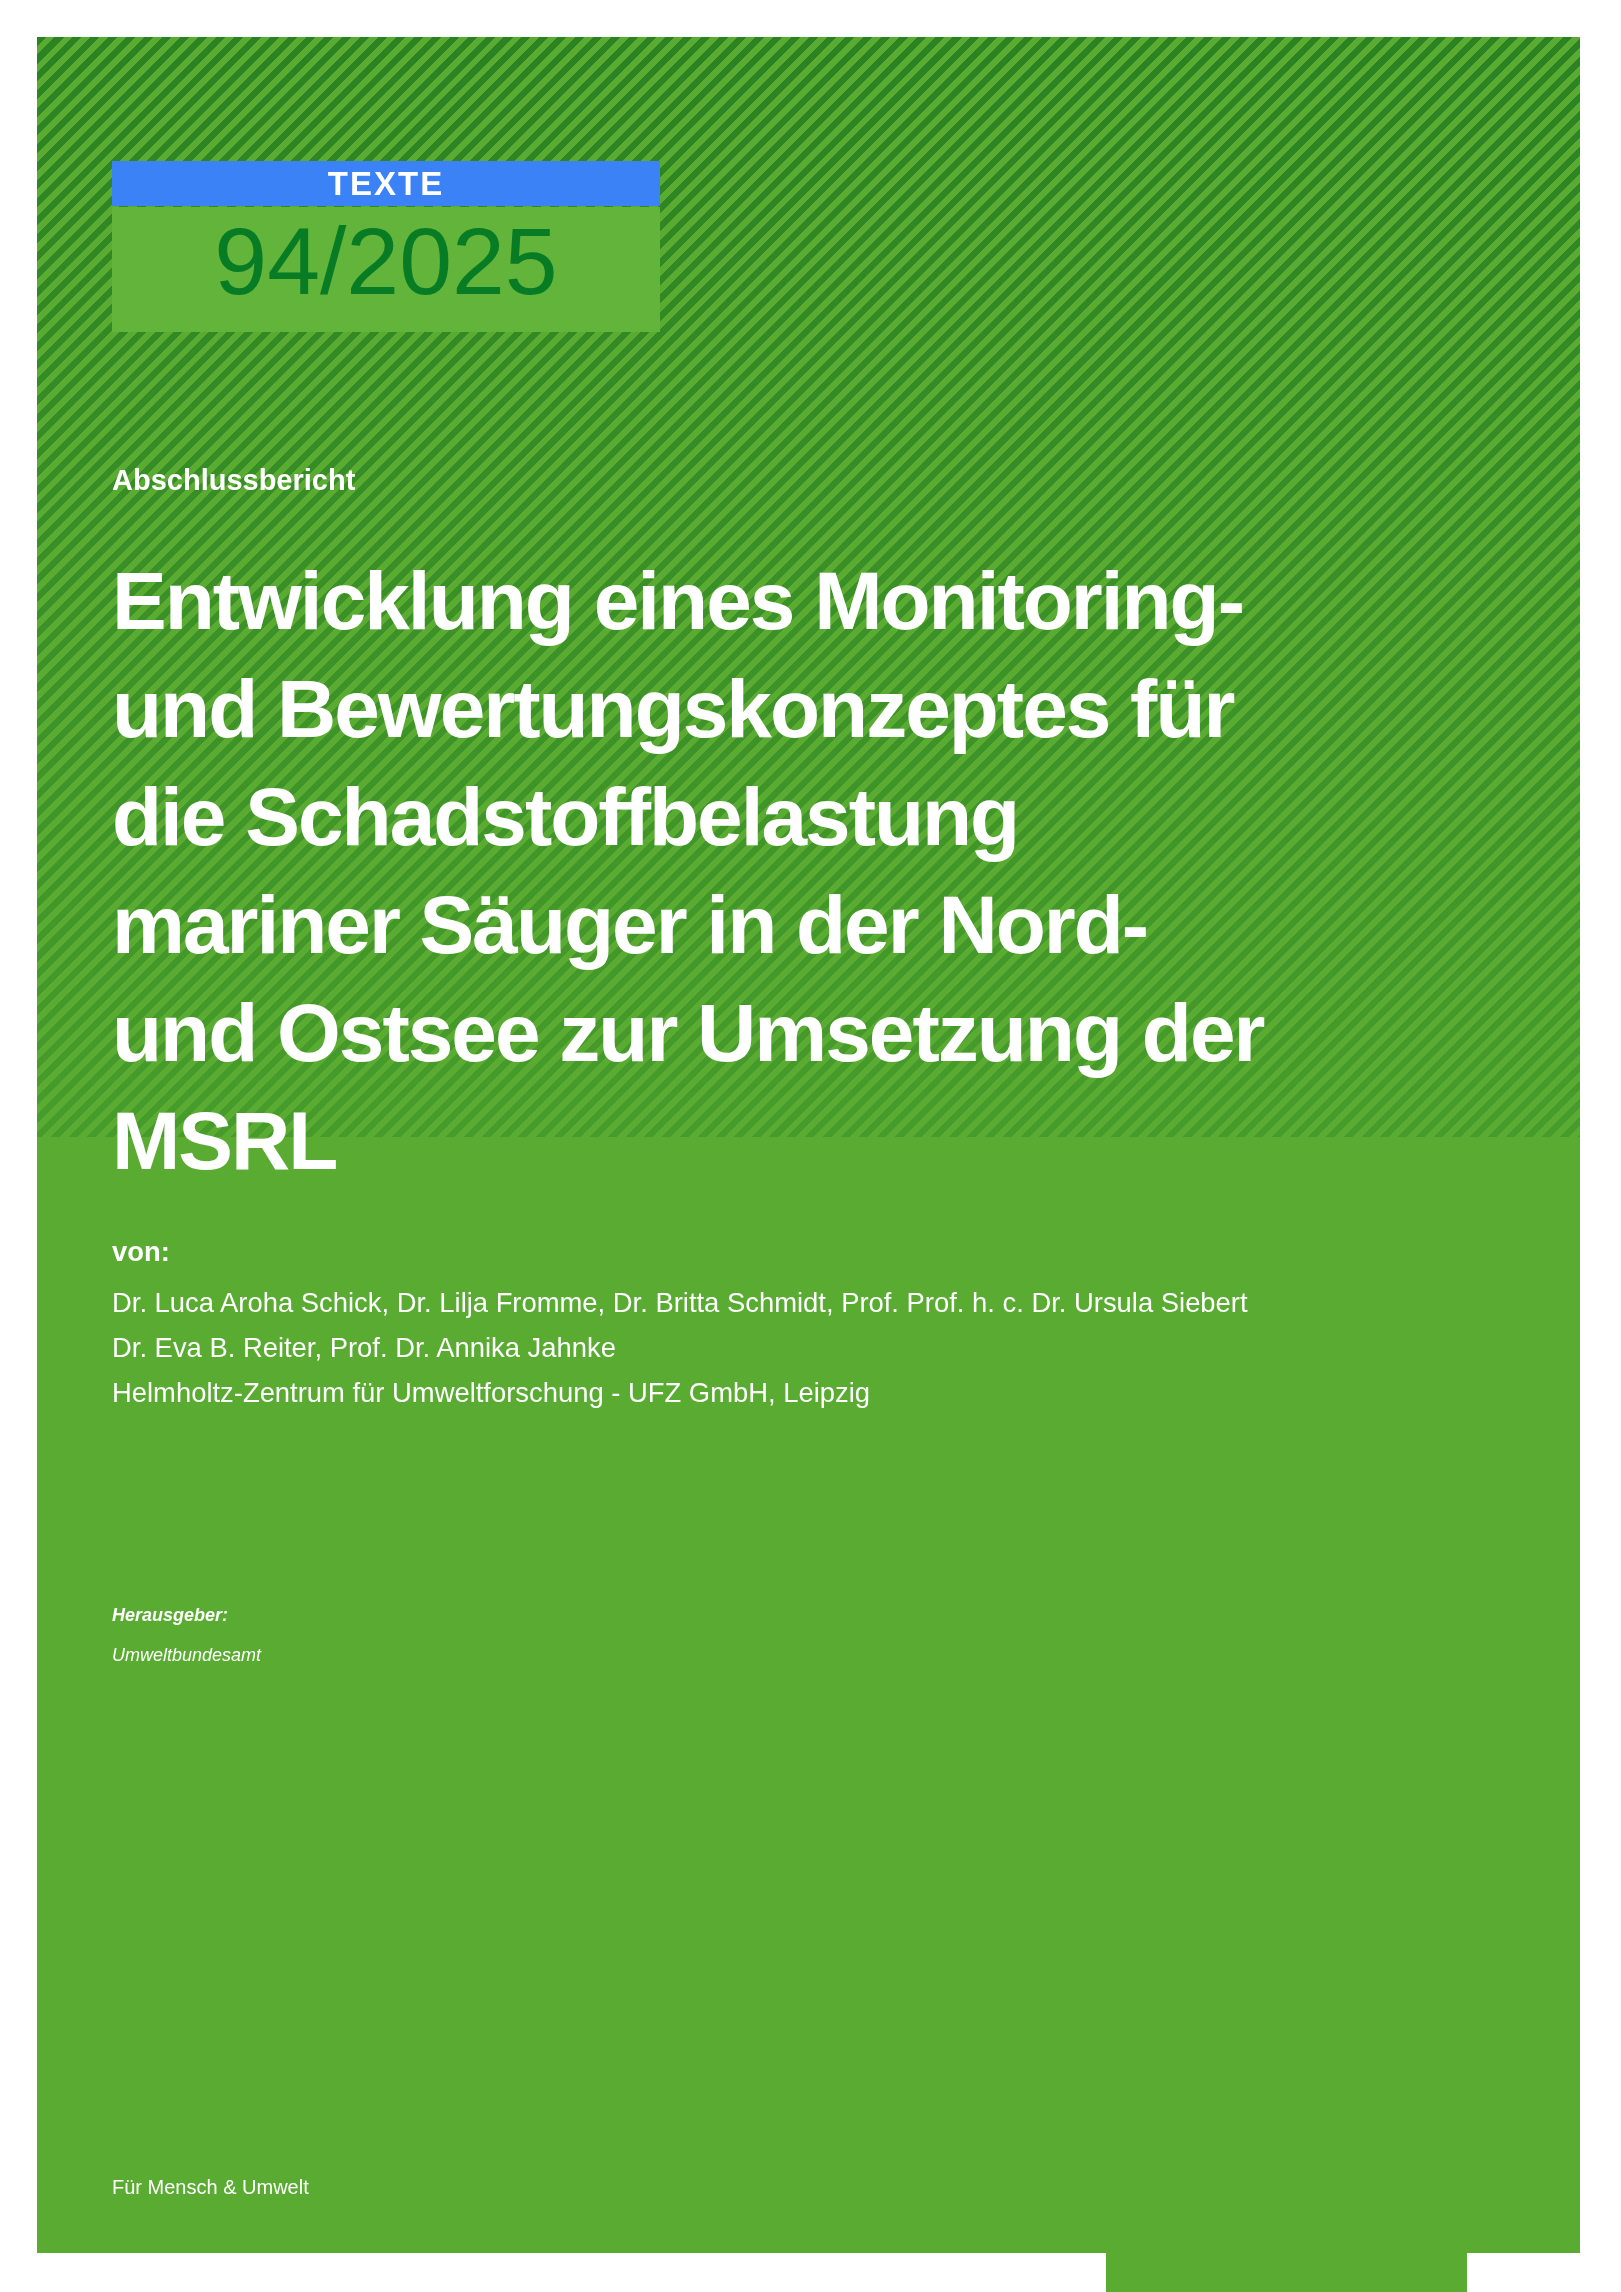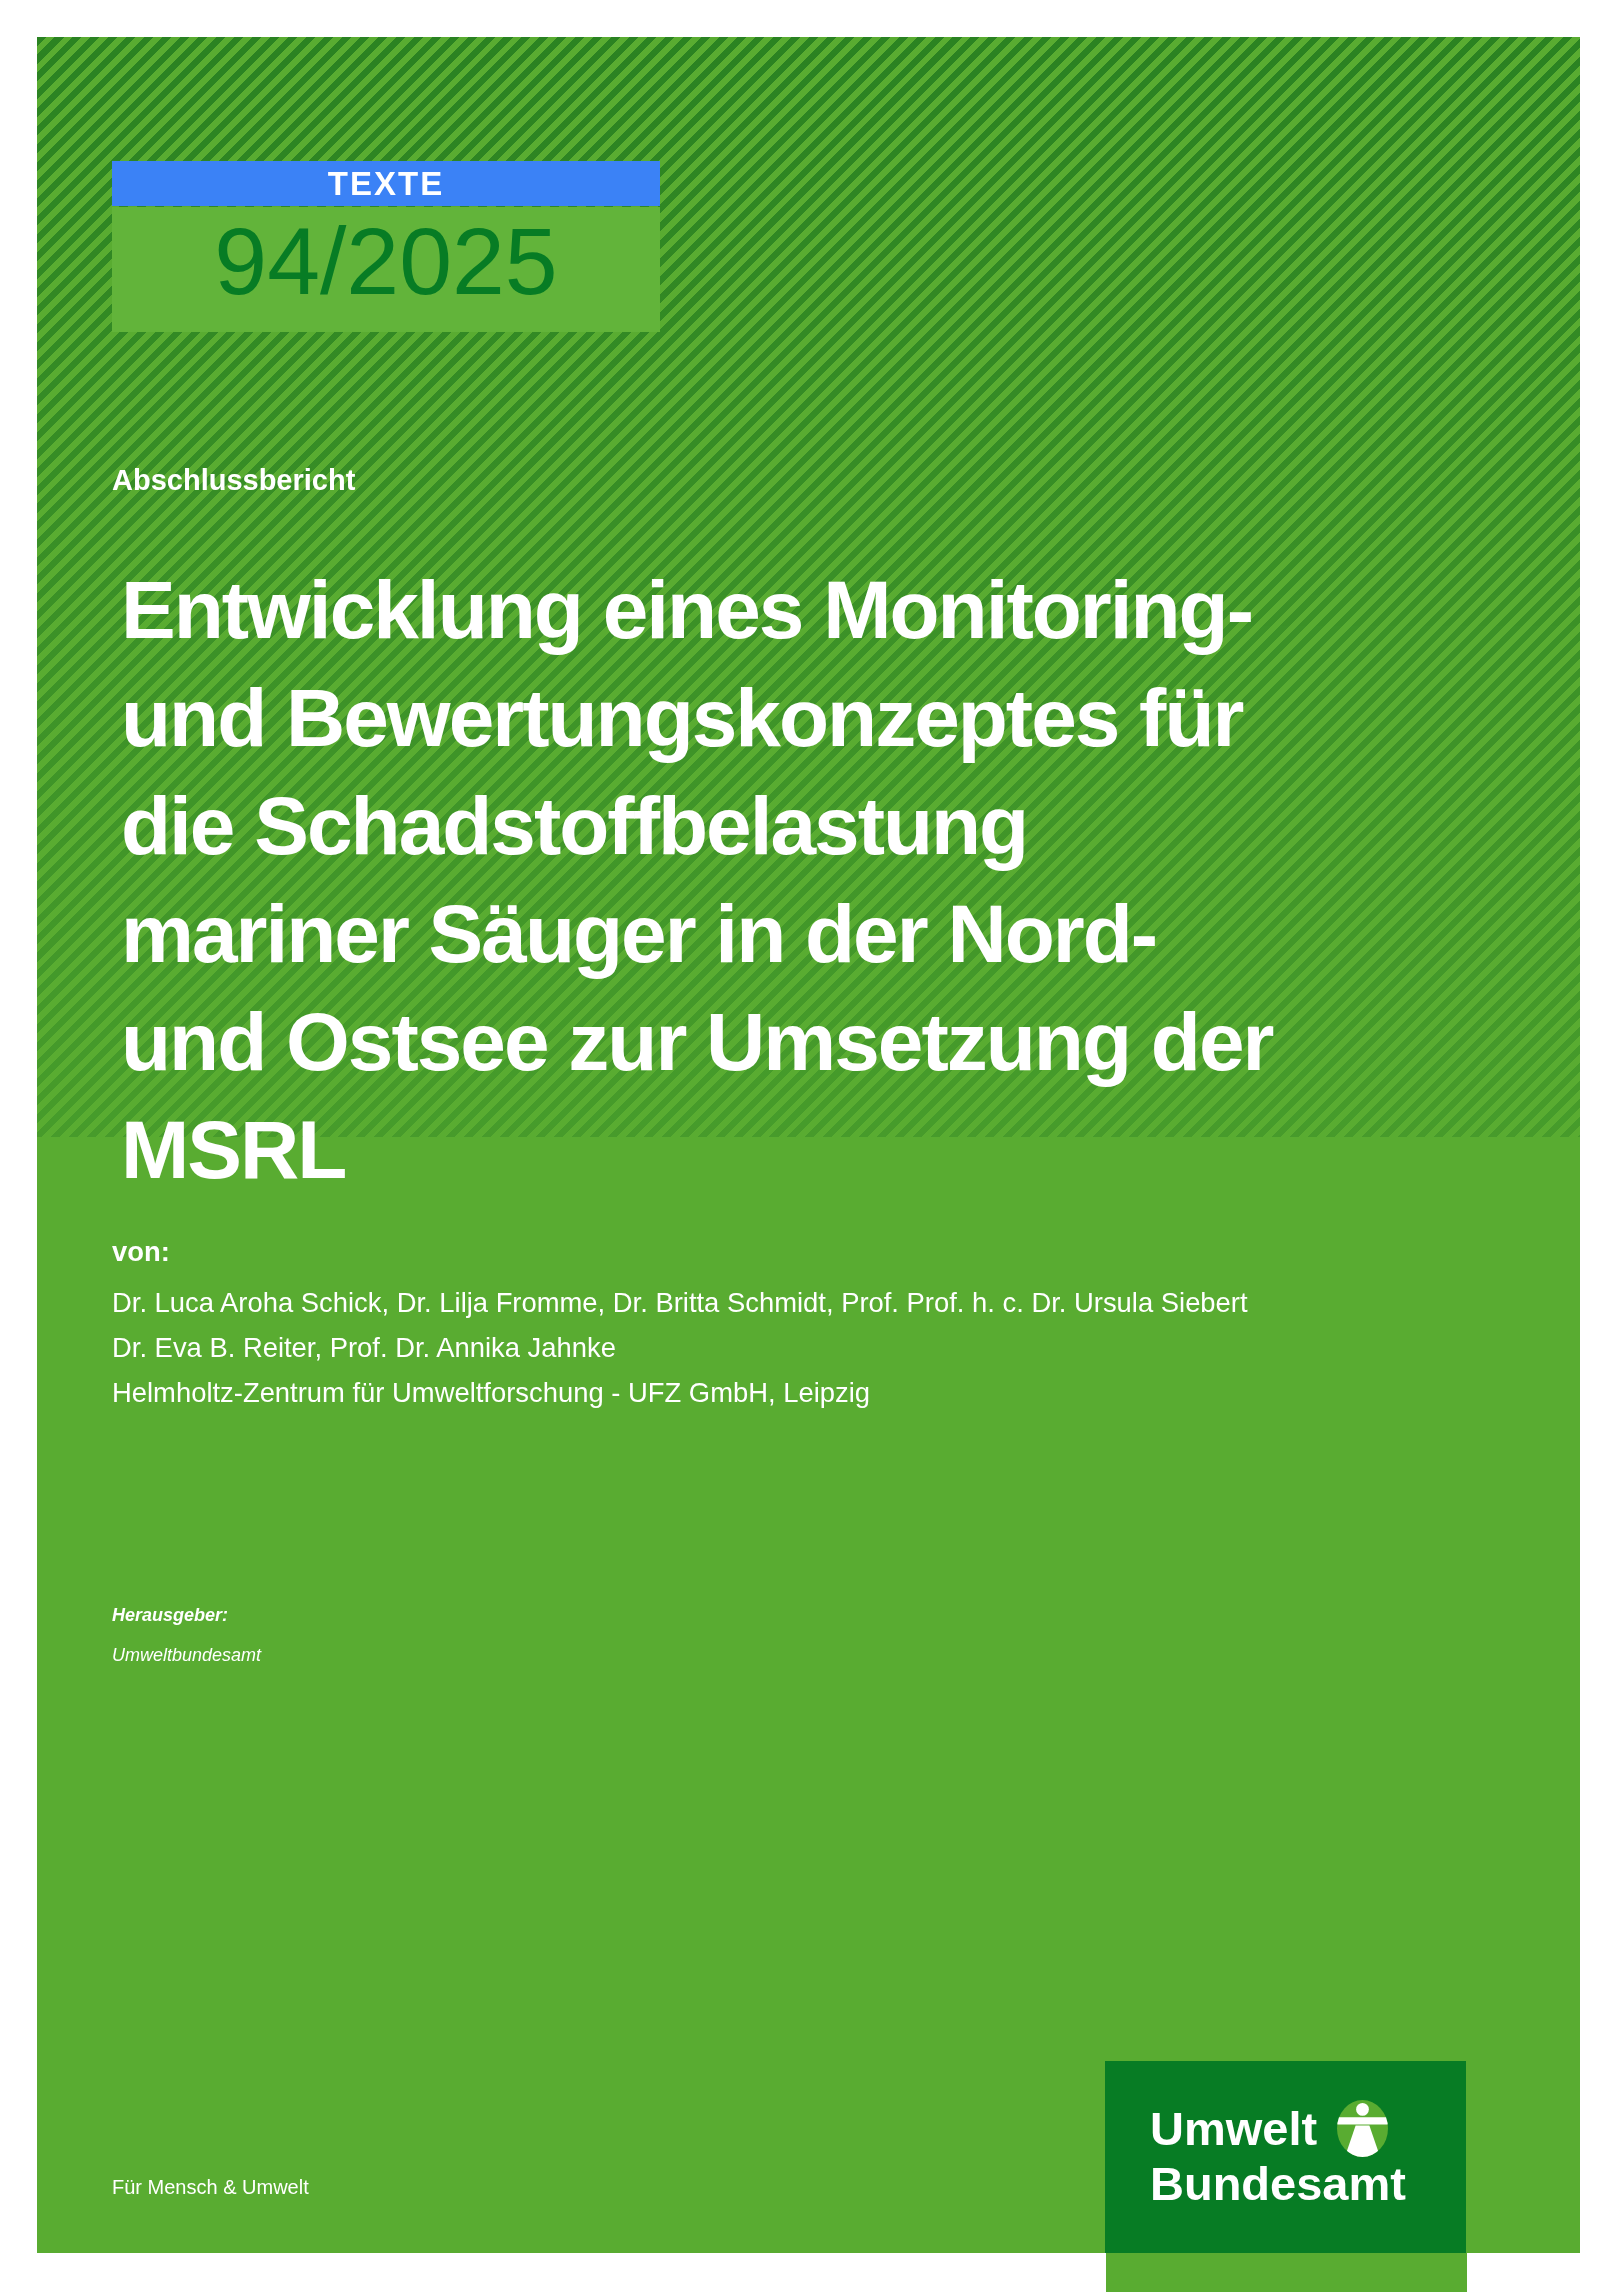--- a/index.html
+++ b/index.html
@@ -18,21 +18,21 @@
 
   .texte-banner{left:75px;top:124px;width:548px;height:45px;background:#3b82f6;
     display:flex;align-items:center;justify-content:center;
     color:#ffffff;font-weight:bold;font-size:33px;letter-spacing:2px;}
   .issue-band{left:75px;top:170px;width:548px;height:125px;background:#62b43a;
     display:flex;align-items:flex-start;justify-content:center;
     color:#077c24;font-size:95px;font-weight:400;}
 
   .report-type{left:75px;top:427px;color:#ffffff;font-weight:bold;font-size:29px;}
 
-  .title{left:75px;top:510px;margin:9px;color:#ffffff;font-weight:bold;font-size:82px;
+  .title{left:75px;top:510px;margin:0;color:#ffffff;font-weight:bold;font-size:82px;
     line-height:108px;letter-spacing:-2px;white-space:nowrap;font-stretch:condensed;}
   .title span{display:block;}
 
   .byline{left:75px;top:1194px;width:1362px;color:#ffffff;font-size:27.4px;line-height:42px;}
   .byline .lbl{font-weight:bold;margin:0 0 8.8px 0;}
   .byline p{margin:0 0 2.9px 0;}
 
   .publisher{left:75px;top:1558px;color:#ffffff;font-size:18px;line-height:40px;font-style:italic;}
   .publisher .lbl{font-weight:bold;}
 
@@ -76,37 +76,18 @@
       <p>Helmholtz-Zentrum für Umweltforschung - UFZ GmbH, Leipzig</p>
     </div>
 
     <div class="publisher">
       <div class="lbl">Herausgeber:</div>
       <div>Umweltbundesamt</div>
     </div>
 
     <div class="slogan">Für Mensch &amp; Umwelt</div>
 
-    <div class="logo-box">
-      <div class="logo-line1">
-        <span>Umwelt</span>
-        <svg width="51" height="57" viewBox="0 0 52 58" aria-hidden="true">
-          <defs>
-              <clipPath id="ubaoval">
-                <ellipse cx="26" cy="29" rx="26" ry="29"></ellipse>
-              </clipPath>
-            </defs>
-          <ellipse cx="26" cy="29" rx="26" ry="29" fill="#59ac31"></ellipse>
-          <g clip-path="url(#ubaoval)">
-            <circle cx="26" cy="9.5" r="6.5" fill="#ffffff"></circle>
-            <rect x="-2" y="17.5" width="56" height="7.5" rx="3.5" fill="#ffffff"></rect>
-            <path d="M19,26 L33,26 L44,58 L8,58 Z" fill="#ffffff"></path>
-          </g>
-        </svg>
-      </div>
-      <div>Bundesamt</div>
-    </div>
 
   </div>
 
   <div class="logo-strip"></div>
 </div>
 
 
 </body></html>

